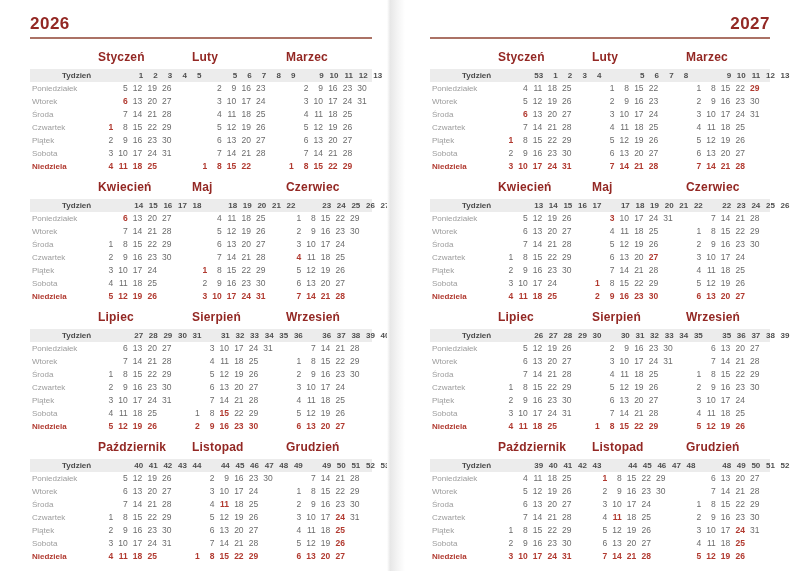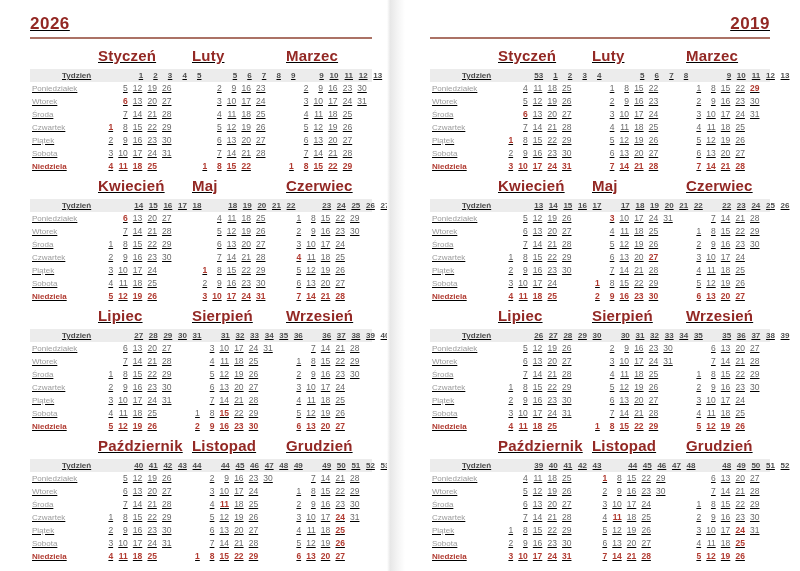--- a/index.html
+++ b/index.html
@@ -11,41 +11,41 @@
     --day-label:#9c9c9c;
     --week-number:#4f4f4f;
   }
   *{box-sizing:border-box;}
   html,body{margin:0;padding:0;}
   body{
     width:800px;height:571px;background:#ffffff;
     font-family:"Liberation Sans", sans-serif;
     -webkit-font-smoothing:antialiased;
   }
-  .spread{position:relative;width:800px;height:571px;background:#ffffff;display:flex;overflow:hidden;text-decoration:underline;}
+  .spread{position:relative;width:800px;height:571px;background:#ffffff;display:flex;overflow:hidden;}
   .gutter{
     position:absolute;left:387px;top:0;width:18px;height:571px;
     background:linear-gradient(to right,#ffffff 0%,#e7e7e7 18%,#f3f3f3 55%,#ffffff 100%);
     pointer-events:none;
   }
   .page{width:400px;height:571px;padding:14px 28px 0 30px;}
   .page.right{padding:14px 30px 0 30px;}
   .year-row{height:22px;display:flex;align-items:flex-start;}
   .page.right .year-row{justify-content:flex-end;}
   .year{
     font-size:17px;font-weight:bold;color:var(--title-red);
     letter-spacing:0.5px;line-height:20px;
   }
   .year-rule{border:none;border-top:2px solid var(--rule);margin:1px 0 7px 0;}
   .quarter{height:130px;}
   .titles{display:flex;height:23px;align-items:flex-end;padding-bottom:5px;}
   .label-spacer{width:58px;flex:none;}
   .month-title{
     width:94px;flex:none;padding-left:10px;
-    font-size:15px;font-weight:bold;color:var(--title-red);
+    font-size:12px;font-weight:bold;color:var(--title-red);
     letter-spacing:0.2px;white-space:nowrap;
   }
   .row{display:flex;height:13px;line-height:13px;}
   .row.head{background:var(--band-bg);}
   .row-label{
     width:58px;flex:none;padding-left:2px;
     font-size:8px;color:var(--day-label);
     white-space:nowrap;overflow:hidden;
   }
   .row.head .row-label{color:#4a4a4a;font-weight:bold;margin-left:30px;}
@@ -891,21 +891,21 @@
               <div class="cell red">27</div>
               <div class="cell"></div>
             </div>
           </div>
         </div>
       </div>
   </section>
 
   <section class="page right">
     <div class="year-row">
-      <span class="year">2019</span>
+      <span class="year">2027</span>
     </div>
     <hr class="year-rule">
     <div class="quarters">
         <div class="quarter">
           <div class="titles">
             <div class="label-spacer"></div>
             <div class="month-title">Styczeń</div>
             <div class="month-title">Luty</div>
             <div class="month-title">Marzec</div>
           </div>

